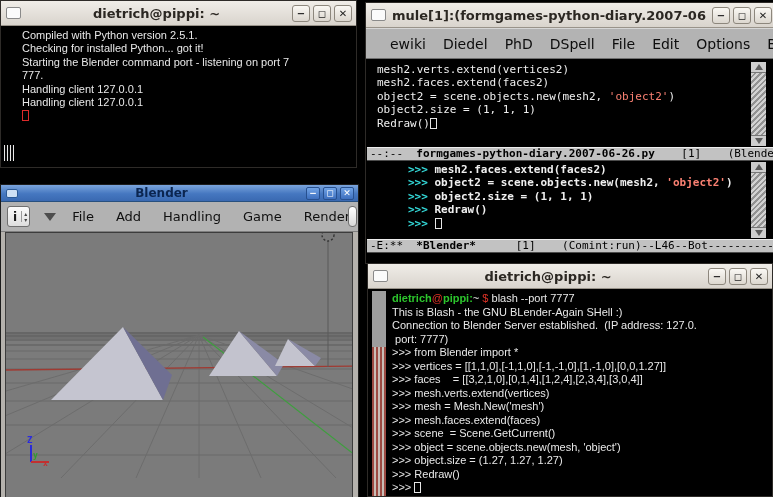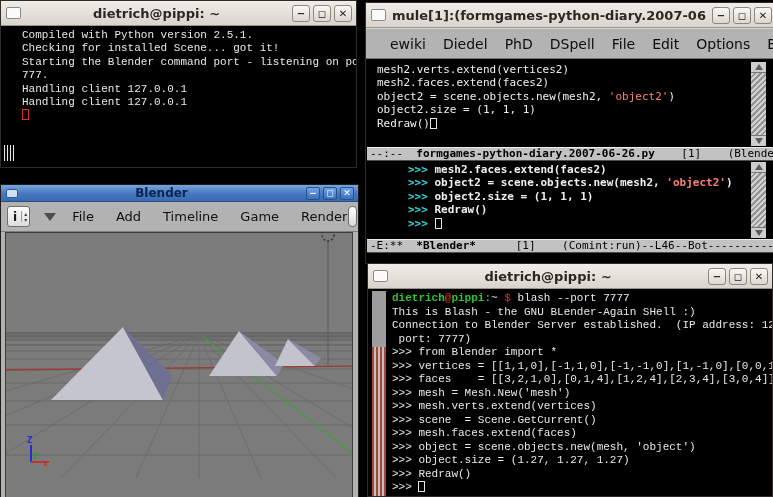--- a/index.html
+++ b/index.html
@@ -18,21 +18,21 @@
                 white-space:nowrap; overflow:hidden; }
   .title-text.left { text-align:left; }
   .winbtns { display:flex; gap:3px; margin:0 4px 0 6px; flex:0 0 auto; }
   .wbtn { width:18px; height:17px; border:1px solid #8d877d; border-radius:3px;
           background:linear-gradient(#faf8f4,#dcd7cf); color:#1d1d1d;
           font-size:10px; font-weight:bold; line-height:15px; text-align:center; }
 
   
   .termbody { position:absolute; left:1px; right:1px; bottom:0; top:26px; background:#000; }
   .term-text { position:absolute; top:2px; bottom:16px; right:0; color:#e8e8e8;
-               font-family:Liberation Mono, monospace; }
+               font-family:Liberation Sans, sans-serif; }
   .tline { white-space:pre; }
   #term1 .termbody .term-text { left:20px; font-size:11px; line-height:13.4px; }
   #term2 .termbody .term-text { left:23px; font-size:11px; line-height:13.5px; }
   .t1scroll { position:absolute; left:1px; top:0; bottom:0; width:12px; background:#000; }
   .t1thumb { position:absolute; left:1px; bottom:6px; width:10px; height:16px;
              background:repeating-linear-gradient(90deg,#e8e8e8 0 1px,#0a0a0a 1px 3px); }
   .t2scroll { position:absolute; left:3px; top:1px; bottom:0; width:14px;
               background:repeating-linear-gradient(90deg,#9c4a42 0 2px,#c9bdb6 2px 4px); }
   .t2thumb { position:absolute; left:0; top:0; width:14px; height:56px; background:#9d9d9d; }
 
@@ -136,21 +136,21 @@
         <span class="wbtn">◻</span>
         <span class="wbtn">✕</span>
       </span>
     </div>
     <div class="termbody">
       <div class="t1scroll">
         <div class="t1thumb"></div>
       </div>
       <div class="term-text">
           <div class="tline"><span>Compiled with Python version 2.5.1.</span></div>
-          <div class="tline"><span>Checking for installed Scene... got it!</span></div>
+          <div class="tline"><span>Checking for installed Python... got it!</span></div>
           <div class="tline"><span>Starting the Blender command port - listening on port 7</span></div>
           <div class="tline"><span>777.</span></div>
           <div class="tline"><span>Handling client 127.0.0.1</span></div>
           <div class="tline"><span>Handling client 127.0.0.1</span></div>
           <div class="tline"><span class="cur cur-red"></span></div>
         </div>
     </div>
   </div>
 
   <div class="win" id="emacs" style="left:365px;top:2px;width:412px;height:262px;z-index:1;">
@@ -226,21 +226,21 @@
       <span class="iconbtn">
         <i class="glyph">i</i>
         <span class="stepper">
             <i>▴</i>
             <i>▾</i>
           </span>
       </span>
       <span class="pulldown-tri"></span>
       <span class="bmenu-item">File</span>
       <span class="bmenu-item">Add</span>
-      <span class="bmenu-item">Timeline</span>
+      <span class="bmenu-item">Handling</span>
       <span class="bmenu-item">Game</span>
       <span class="bmenu-item">Render</span>
 
       <span class="hcapsule"></span>
     </div>
 
     <div class="viewport">
       <svg width="350" height="245" viewBox="0 0 350 245">
 
         <rect x="0" y="99" width="350" height="7" fill="#707070"></rect>
@@ -331,24 +331,24 @@
         <div class="t2thumb"></div>
       </div>
       <div class="term-text">
           <div class="tline"><span class="c-green">dietrich</span><span class="c-red">@</span><span class="c-green">pippi:</span><span>~ </span><span class="c-red">$ </span><span>blash --port 7777</span></div>
           <div class="tline"><span>This is Blash - the GNU BLender-Again SHell :)</span></div>
           <div class="tline"><span>Connection to Blender Server established.  (IP address: 127.0.</span></div>
           <div class="tline"><span> port: 7777)</span></div>
           <div class="tline"><span>&gt;&gt;&gt; from Blender import *</span></div>
           <div class="tline"><span>&gt;&gt;&gt; vertices = [[1,1,0],[-1,1,0],[-1,-1,0],[1,-1,0],[0,0,1.27]]</span></div>
           <div class="tline"><span>&gt;&gt;&gt; faces    = [[3,2,1,0],[0,1,4],[1,2,4],[2,3,4],[3,0,4]]</span></div>
+          <div class="tline"><span>&gt;&gt;&gt; mesh.verts.extend(vertices)</span></div>
           <div class="tline"><span>&gt;&gt;&gt; mesh = Mesh.New('mesh')</span></div>
-          <div class="tline"><span>&gt;&gt;&gt; mesh.verts.extend(vertices)</span></div>
+          <div class="tline"><span>&gt;&gt;&gt; mesh.faces.extend(faces)</span></div>
           <div class="tline"><span>&gt;&gt;&gt; scene  = Scene.GetCurrent()</span></div>
-          <div class="tline"><span>&gt;&gt;&gt; mesh.faces.extend(faces)</span></div>
           <div class="tline"><span>&gt;&gt;&gt; object = scene.objects.new(mesh, 'object')</span></div>
           <div class="tline"><span>&gt;&gt;&gt; object.size = (1.27, 1.27, 1.27)</span></div>
           <div class="tline"><span>&gt;&gt;&gt; Redraw()</span></div>
           <div class="tline"><span>&gt;&gt;&gt; </span><span class="cur"></span></div>
         </div>
     </div>
   </div>
 
 </div>
 

